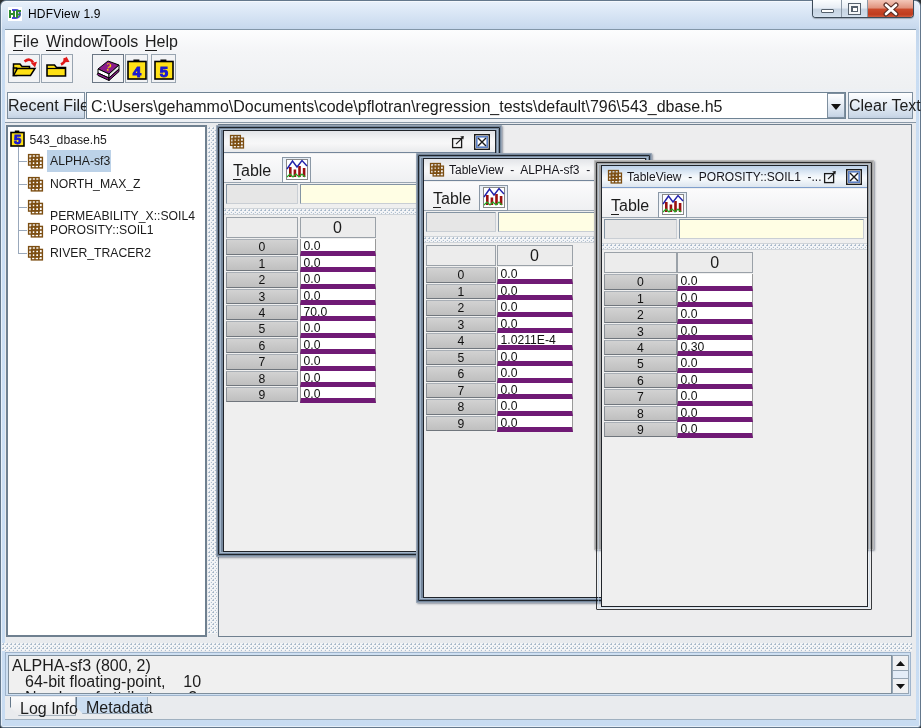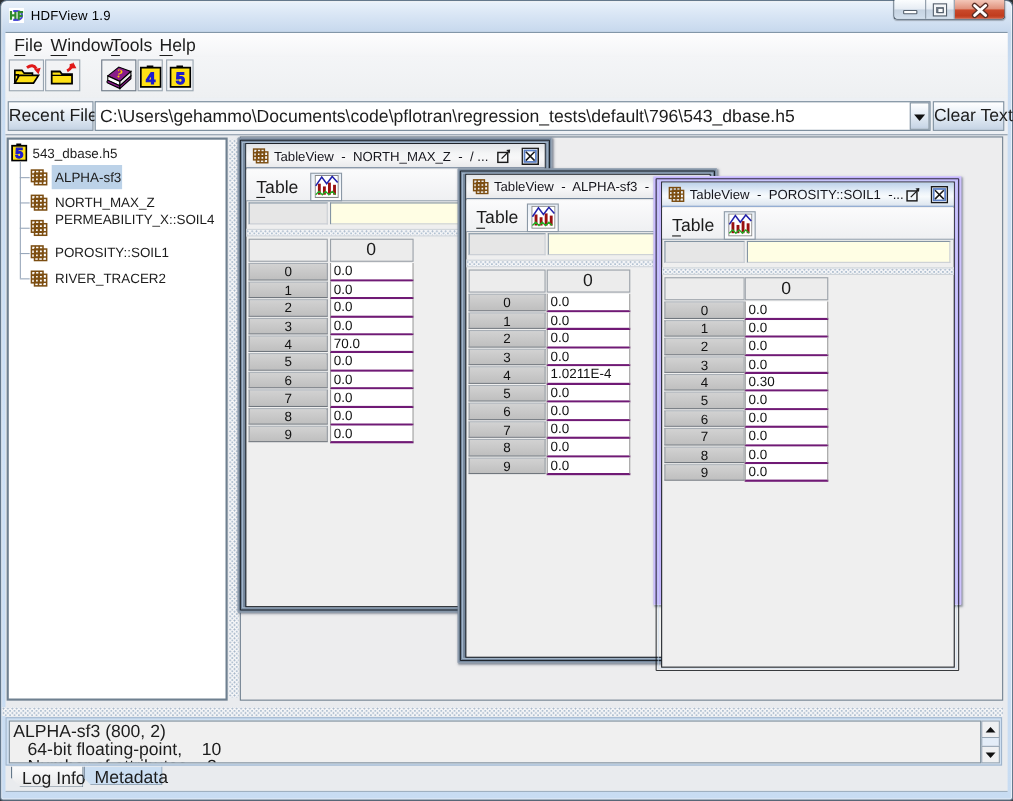--- a/index.html
+++ b/index.html
@@ -9,21 +9,21 @@
  border-radius:6px 6px 3px 3px;border:1px solid #64788c;box-shadow:inset 0 0 0 1px rgba(255,255,255,.55)}
 #client{position:absolute;left:5px;top:29px;width:911px;height:691px;background:#e9ebee;border-top:1px solid #8296a8;border-bottom:1px solid #9fb0c0}
 .t13{font-size:16px;color:#1c1c1c;white-space:pre}
 .oceanbtn{background:linear-gradient(180deg,#ffffff 0%,#eef3f9 30%,#ccd9e8 90%,#c2d0e2 100%);border:1px solid #7e8f9f}
 .bumps{background-color:#f4f5f7;
  background-image:radial-gradient(circle at 1.2px 1.2px,#a3b4c7 0.7px,rgba(0,0,0,0) 0.95px),radial-gradient(circle at 3.2px 3.2px,#aebfd0 0.55px,rgba(0,0,0,0) 0.8px);
  background-size:4px 4px}
 .ifr{position:absolute}
 .ifr .cont{position:absolute;box-shadow:0 0 0 1px #20242a}
 .tbl-rh{position:absolute;background:linear-gradient(180deg,#d2d2d2,#bfbfbf);border:1px solid #898f96;border-top-color:#a8aeb5;border-bottom-color:#70767d;color:#111;font-size:12.2px;text-align:center;line-height:14.5px}
-.tbl-c{position:absolute;background:#fff;border-right:1px solid #999;border-bottom:2px solid #701a75;font-size:12.2px;color:#111;padding-left:3px;line-height:15.5px}
+.tbl-c{position:absolute;background:#fff;border-right:1px solid #999;border-bottom:5px solid #701a75;font-size:12.2px;color:#111;padding-left:3px;line-height:15.5px}
 .hdrcell{position:absolute;background:#ececec;border:1px solid #9aa1a8}
 u{text-decoration:none;border-bottom:1px solid #1c1c1c;padding-bottom:0px}
 </style></head><body>
 <div id="win"></div>
 <div id="client"></div>
 
 <div class="abs" style="left:8px;top:7px;width:14px;height:14px"><svg width="14" height="14" viewBox="0 0 14 14">
 <rect x="0" y="0" width="14" height="14" fill="#ffffff"></rect>
 <path d="M1 3 h2 v3 h2 v-3 h2 v8 h-2 v-3 h-2 v3 h-2 z" fill="#2e8b2e"></path>
 <path d="M4 2 h4 a5 5 0 0 1 0 10 h-4 v-2 h4 a3 3 0 0 0 0 -6 h-4 z" fill="#3b3bd0" opacity="0.9"></path>
@@ -132,21 +132,21 @@
 <div class="abs t13" style="left:50px;top:176.5px;font-size:12.2px">NORTH_MAX_Z</div>
 <div class="abs" style="left:18px;top:206.5px;width:9px;height:1px;background:#99a8bb"></div>
 <div class="abs" style="left:27px;top:198.5px"><svg width="17" height="16" viewBox="0 0 17 16">
 <g stroke="#7c4e12" stroke-width="1.4" fill="none">
 <rect x="1.6" y="1.6" width="10.5" height="10.5"></rect>
 <path d="M5.1 1.6 v10.5 M8.6 1.6 v10.5 M1.6 5.1 h10.5 M1.6 8.6 h10.5"></path>
 <rect x="4.4" y="4.4" width="11" height="10.5"></rect>
 <path d="M8 4.4 v10.5 M11.7 4.4 v10.5 M4.4 8 h11 M4.4 11.6 h11"></path>
 </g>
 </svg></div>
-<div class="abs t13" style="left:50px;top:193px;font-size:12.2px">PERMEABILITY_X::SOIL4</div>
+<div class="abs t13" style="left:50px;top:209px;font-size:12.2px">PERMEABILITY_X::SOIL4</div>
 <div class="abs" style="left:18px;top:229.5px;width:9px;height:1px;background:#99a8bb"></div>
 <div class="abs" style="left:27px;top:221.5px"><svg width="17" height="16" viewBox="0 0 17 16">
 <g stroke="#7c4e12" stroke-width="1.4" fill="none">
 <rect x="1.6" y="1.6" width="10.5" height="10.5"></rect>
 <path d="M5.1 1.6 v10.5 M8.6 1.6 v10.5 M1.6 5.1 h10.5 M1.6 8.6 h10.5"></path>
 <rect x="4.4" y="4.4" width="11" height="10.5"></rect>
 <path d="M8 4.4 v10.5 M11.7 4.4 v10.5 M4.4 8 h11 M4.4 11.6 h11"></path>
 </g>
 </svg></div>
 <div class="abs t13" style="left:50px;top:222.5px;font-size:12.2px">POROSITY::SOIL1</div>
@@ -166,21 +166,20 @@
 <div class="cont" style="left:8px;top:6px;width:271px;height:420px;background:#efefef">
 <div class="abs" style="left:0;top:0;width:271px;height:21.5px;background:linear-gradient(180deg,#e2e4e8 0%,#f4f5f6 40%,#f7f7f8 60%,#e9eaec 100%);border-bottom:1.5px solid #74869b"></div>
 <div class="abs" style="left:5px;top:3px"><svg width="16" height="15" viewBox="0 0 17 16">
 <g stroke="#7c4e12" stroke-width="1.4" fill="none">
 <rect x="1.6" y="1.6" width="10.5" height="10.5"></rect>
 <path d="M5.1 1.6 v10.5 M8.6 1.6 v10.5 M1.6 5.1 h10.5 M1.6 8.6 h10.5"></path>
 <rect x="4.4" y="4.4" width="11" height="10.5"></rect>
 <path d="M8 4.4 v10.5 M11.7 4.4 v10.5 M4.4 8 h11 M4.4 11.6 h11"></path>
 </g>
 </svg></div>
-<div class="abs" style="left:25px;top:4px;width:201px;height:16px;font-size:12px;color:#15151c;overflow:hidden;white-space:pre">TableView  -  NORTH_MAX_Z  -  / ...</div>
 <div class="abs" style="left:225.5px;top:1.5px"><svg width="17" height="17" viewBox="0 0 17 17">
 <rect x="2.6" y="5.6" width="9" height="9" fill="none" stroke="#1a1a1a" stroke-width="1.3"></rect>
 <path d="M6 11.2 L12.6 4.6" stroke="#1a1a1a" stroke-width="1.2" fill="none"></path>
 <path d="M10.2 3.4 l3.6 -0.4 l-0.4 3.6 z" fill="#1a1a1a"></path>
 </svg></div>
 <div class="abs" style="left:249.5px;top:3px"><svg width="16" height="16" viewBox="0 0 16 16">
 <rect x="0.7" y="0.7" width="14.6" height="14.6" fill="#ffffff" stroke="#1a1a1a" stroke-width="1.4"></rect>
 <rect x="2.8" y="2.8" width="10.4" height="10.4" fill="none" stroke="#5b7fc4" stroke-width="1.6"></rect>
 <path d="M4 4 L12 12 M12 4 L4 12" stroke="#1a1a1a" stroke-width="1.4"></path>
 </svg></div>
@@ -281,21 +280,21 @@
 <div class="tbl-rh" style="left:2px;top:207.4px;width:70px;height:15.4px">6</div>
 <div class="tbl-c" style="left:72.5px;top:207.4px;width:76px;height:16.5px;border-left:1px solid #999">0.0</div>
 <div class="tbl-rh" style="left:2px;top:223.9px;width:70px;height:15.4px">7</div>
 <div class="tbl-c" style="left:72.5px;top:223.9px;width:76px;height:16.5px;border-left:1px solid #999">0.0</div>
 <div class="tbl-rh" style="left:2px;top:240.4px;width:70px;height:15.4px">8</div>
 <div class="tbl-c" style="left:72.5px;top:240.4px;width:76px;height:16.5px;border-left:1px solid #999">0.0</div>
 <div class="tbl-rh" style="left:2px;top:256.9px;width:70px;height:15.4px">9</div>
 <div class="tbl-c" style="left:72.5px;top:256.9px;width:76px;height:16.5px;border-left:1px solid #999">0.0</div>
 </div>
   </div>
-<div class="ifr" style="left:594px;top:160px;width:280px;height:390px;background:#c4b5fd;border-radius:1px;box-shadow:inset 0 0 0 1px rgba(255,255,255,0.25), 1px 1px 2px rgba(60,70,90,0.5)">
+<div class="ifr" style="left:594px;top:160px;width:280px;height:390px;background:#a3a3a3;border-radius:1px;box-shadow:inset 0 0 0 1px rgba(255,255,255,0.25), 1px 1px 2px rgba(60,70,90,0.5)">
 <div class="abs" style="left:2px;top:2px;width:275.5px;height:447.5px;border:1.5px solid rgba(10,12,16,0.8);border-radius:1px"></div>
 <div class="abs" style="left:3.5px;top:3.5px;width:272.5px;height:444.5px;border:1px solid rgba(200,220,240,0.55)"></div>
 <div class="cont" style="left:8px;top:6px;width:265px;height:440px;background:#efefef">
 <div class="abs" style="left:0;top:0;width:265px;height:21.5px;background:linear-gradient(180deg,#bdd2ea 0%,#eef4fa 45%,#f7fafc 60%,#dce5ef 100%);border-bottom:1.5px solid #7f9fcc"></div>
 <div class="abs" style="left:5px;top:3px"><svg width="16" height="15" viewBox="0 0 17 16">
 <g stroke="#7c4e12" stroke-width="1.4" fill="none">
 <rect x="1.6" y="1.6" width="10.5" height="10.5"></rect>
 <path d="M5.1 1.6 v10.5 M8.6 1.6 v10.5 M1.6 5.1 h10.5 M1.6 8.6 h10.5"></path>
 <rect x="4.4" y="4.4" width="11" height="10.5"></rect>
 <path d="M8 4.4 v10.5 M11.7 4.4 v10.5 M4.4 8 h11 M4.4 11.6 h11"></path>

